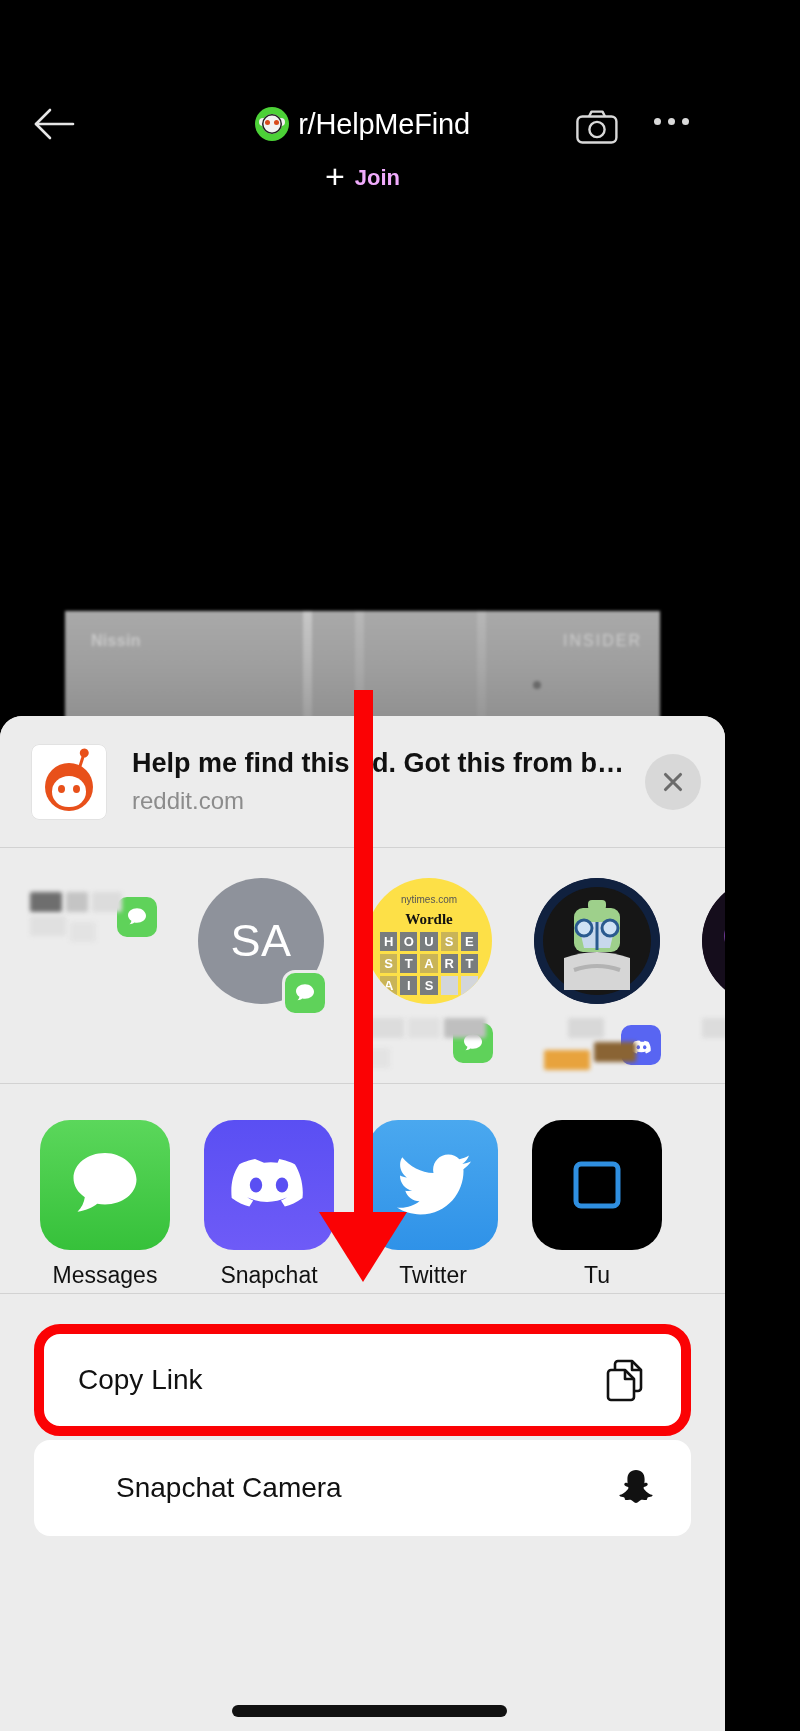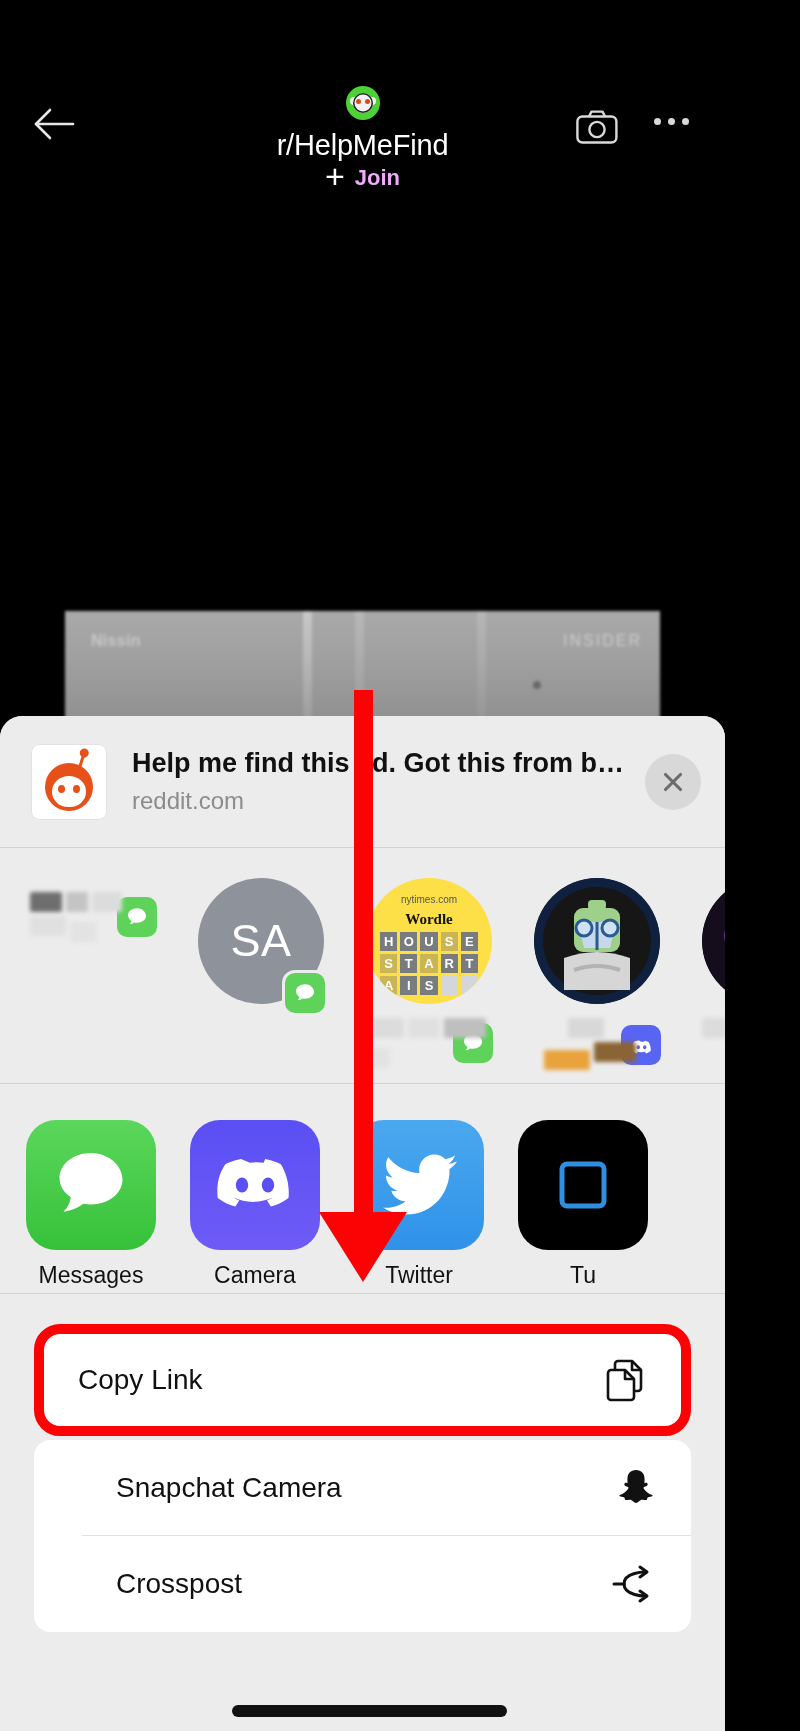--- a/index.html
+++ b/index.html
@@ -24,21 +24,21 @@
     position: absolute; top: 96px; left: 0; width: 725px; height: 56px;
     display: flex; align-items: center;
   }
   .back-icon {
     position: absolute; left: 30px; top: 0px;
     width: 48px; height: 56px;
     display: flex; align-items: center; justify-content: center;
   }
   .sub-title-wrap {
     position: absolute; left: 0; right: 0; top: 0; height: 56px;
-    display: flex; align-items: center; justify-content: center; gap: 9px; flex-direction: column;
+    display: flex; align-items: center; justify-content: center; gap: 9px;
   }
   .sub-avatar {
     width: 34px; height: 34px; border-radius: 50%;
     background: #4CD137;
     position: relative; overflow: hidden;
     display: flex; align-items: center; justify-content: center;
     flex: 0 0 auto;
   }
   .sub-avatar .snoo-head {
     width: 20px; height: 20px; border-radius: 50%;
@@ -206,21 +206,21 @@
   }
   .wordle .w-grid i {
     height:19px; display:flex; align-items:center; justify-content:center;
     font-size:13px; font-weight:700; color:#fff; font-style:normal;
   }
   .lego-av { background: #17244a; }
 
   
   .apps-row {
     position: relative; height: 210px;
-    display: flex; align-items: flex-start; gap: 34px; padding: 36px 0 0 26px;
+    display: flex; align-items: flex-start; gap: 34px; padding: 36px 0 0 40px;
     border-bottom: 1px solid #d2d2d2;
   }
   .app { width: 130px; flex: 0 0 auto; text-align: center; }
   .app-icon {
     width: 130px; height: 130px; border-radius: 30px; position: relative;
     display: flex; align-items: center; justify-content: center; overflow: hidden;
   }
   .app-label { margin-top: 12px; font-size: 23px; color: #111; white-space: nowrap; }
   .ic-messages { background: linear-gradient(180deg,#5bd75b,#36c13a); }
   .ic-mail { background: linear-gradient(180deg,#1d74e8,#53b9f5); }
@@ -469,21 +469,21 @@
 
 
       <div class="app">
         <div class="app-icon ic-discord">
           <svg width="104" height="104" viewBox="0 0 104 104">
             <path d="M38 26c-9 1.6-15.8 5.4-15.8 5.4C14.8 41.9 13.6 54 14.7 64.9c6 4.6 12 7.2 17.7 8.7l3.8-6.2c-2.3-.8-4.3-1.9-6.1-3.1 12.8 6.1 27.2 6.1 40 0-1.8 1.2-3.8 2.3-6.1 3.1l3.8 6.2c5.7-1.5 11.7-4.1 17.7-8.7 1.4-12.8-2.3-24.9-7.5-33.5 0 0-6.8-3.8-15.8-5.4l-1.6 3.8c-4.5-.8-9.1-.8-13.6 0L38 26z" fill="#fff"></path>
             <ellipse cx="39" cy="52" rx="6.2" ry="7.4" fill="#5a4ff3"></ellipse>
             <ellipse cx="65" cy="52" rx="6.2" ry="7.4" fill="#5a4ff3"></ellipse>
           </svg>
         </div>
-        <div class="app-label">Camera</div>
+        <div class="app-label">Snapchat</div>
       </div>
 
       <div class="app">
         <div class="app-icon ic-twitter">
           <svg width="96" height="96" viewBox="0 0 96 96">
             <path d="M86 24.5c-2.7 1.2-5.6 2-8.7 2.4 3.1-1.9 5.5-4.9 6.7-8.4-2.9 1.7-6.2 3-9.6 3.7-2.8-3-6.7-4.8-11.1-4.8-8.4 0-15.2 6.8-15.2 15.2 0 1.2.1 2.4.4 3.5-12.6-.6-23.8-6.7-31.3-15.9-1.3 2.2-2.1 4.9-2.1 7.6 0 5.3 2.7 9.9 6.8 12.6-2.5-.1-4.8-.8-6.9-1.9v.2c0 7.4 5.2 13.5 12.2 14.9-1.3.3-2.6.5-4 .5-1 0-1.9-.1-2.9-.3 1.9 6 7.6 10.4 14.2 10.5-5.2 4.1-11.8 6.5-18.9 6.5-1.2 0-2.4-.1-3.6-.2 6.7 4.3 14.7 6.8 23.3 6.8 27.9 0 43.2-23.1 43.2-43.2l-.1-2c3-2.1 5.6-4.8 7.6-7.7z" fill="#fff"></path>
           </svg>
         </div>
         <div class="app-label">Twitter</div>
       </div>
@@ -516,32 +516,20 @@
 
       <div class="action-card">
         <div class="action-row">
           <span class="label">Snapchat Camera</span>
           <span class="ico">
             <svg width="42" height="42" viewBox="0 0 42 42">
               <path d="M21 3c5.4 0 8.6 3.6 8.6 9 0 2.2-.2 4.3-.2 4.3s1.4-.8 2.4-.4c1.3.5 1.3 2.3-.3 3-1.2.6-3 1-3 1.8 0 1.8 5.1 6.3 8.4 7.1 1 .3.9 1.3-.3 1.8-1.4.6-3.6.6-4.1 1.2-.4.5-.1 1.8-1 2.1-1 .4-3.1-.5-5.1-.1-1.9.4-3.3 3.2-5.4 3.2s-3.5-2.8-5.4-3.2c-2-.4-4.1.5-5.1.1-.9-.3-.6-1.6-1-2.1-.5-.6-2.7-.6-4.1-1.2-1.2-.5-1.3-1.5-.3-1.8 3.3-.8 8.4-5.3 8.4-7.1 0-.8-1.8-1.2-3-1.8-1.6-.7-1.6-2.5-.3-3 1-.4 2.4.4 2.4.4s-.2-2.1-.2-4.3c0-5.4 3.2-9 8.6-9z" fill="#111"></path>
             </svg>
           </span>
         </div>
-        <div class="action-row">
-          <span class="label">Crosspost</span>
-          <span class="ico">
-            <svg width="46" height="42" viewBox="0 0 46 42">
-              <path d="M3 21 h10" stroke="#111" stroke-width="3" stroke-linecap="round"></path>
-              <path d="M13 21 C13 9, 34 9, 34 9" stroke="#111" stroke-width="3" fill="none" stroke-linecap="round"></path>
-              <path d="M13 21 C13 33, 34 33, 34 33" stroke="#111" stroke-width="3" fill="none" stroke-linecap="round"></path>
-              <path d="M29 4 L36 9 L29 14" stroke="#111" stroke-width="3" fill="none" stroke-linecap="round" stroke-linejoin="round"></path>
-              <path d="M29 28 L36 33 L29 38" stroke="#111" stroke-width="3" fill="none" stroke-linecap="round" stroke-linejoin="round"></path>
-            </svg>
-          </span>
-        </div>
       </div>
     </div>
   </div>
 
   <div class="right-gap"></div>
 
   <div class="arrow">
     <div class="shaft"></div>
     <div class="head"></div>
   </div>

